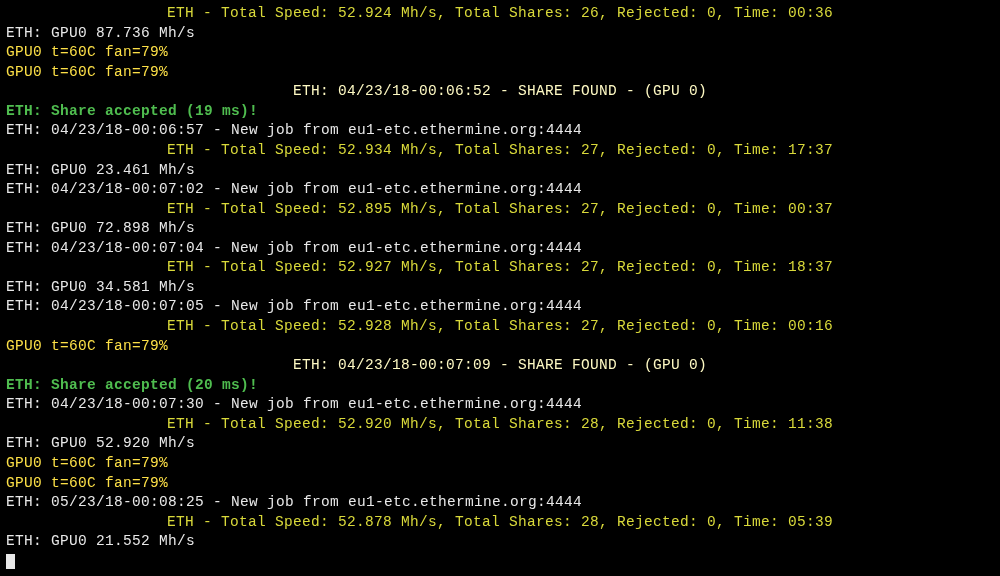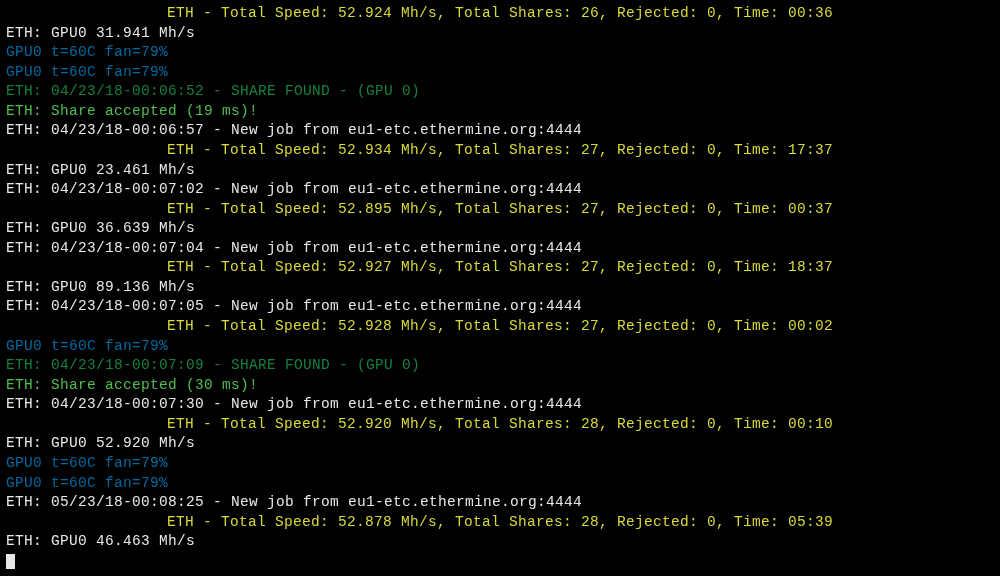--- a/index.html
+++ b/index.html
@@ -22,62 +22,64 @@
       white-space: pre;
     }
     .yellow {
       color: #d9d93a;
       text-align: center;
     }
     .white {
       color: #e8e8e8;
     }
     .cyan {
-      color: #0369a1;
+      color: #fde047;
     }
     .red {
-      color: #15803d;
+      color: #fef9c3;
+      text-align: center;
     }
     .green {
       color: #4fbd4f;
+      font-weight: bold;
     }
     .cursor {
       display: inline-block;
       width: 9px;
       height: 15px;
       background: #e8e8e8;
       vertical-align: text-bottom;
     }
   </style>
 </head>
 <body>
 
 <div id="terminal">
     <div class="line yellow">ETH - Total Speed: 52.924 Mh/s, Total Shares: 26, Rejected: 0, Time: 00:36</div>
-    <div class="line white">ETH: GPU0 31.941 Mh/s</div>
+    <div class="line white">ETH: GPU0 87.736 Mh/s</div>
     <div class="line cyan">GPU0 t=60C fan=79%</div>
     <div class="line cyan">GPU0 t=60C fan=79%</div>
     <div class="line red">ETH: 04/23/18-00:06:52 - SHARE FOUND - (GPU 0)</div>
     <div class="line green">ETH: Share accepted (19 ms)!</div>
     <div class="line white">ETH: 04/23/18-00:06:57 - New job from eu1-etc.ethermine.org:4444</div>
     <div class="line yellow">ETH - Total Speed: 52.934 Mh/s, Total Shares: 27, Rejected: 0, Time: 17:37</div>
     <div class="line white">ETH: GPU0 23.461 Mh/s</div>
     <div class="line white">ETH: 04/23/18-00:07:02 - New job from eu1-etc.ethermine.org:4444</div>
     <div class="line yellow">ETH - Total Speed: 52.895 Mh/s, Total Shares: 27, Rejected: 0, Time: 00:37</div>
-    <div class="line white">ETH: GPU0 36.639 Mh/s</div>
+    <div class="line white">ETH: GPU0 72.898 Mh/s</div>
     <div class="line white">ETH: 04/23/18-00:07:04 - New job from eu1-etc.ethermine.org:4444</div>
     <div class="line yellow">ETH - Total Speed: 52.927 Mh/s, Total Shares: 27, Rejected: 0, Time: 18:37</div>
-    <div class="line white">ETH: GPU0 89.136 Mh/s</div>
+    <div class="line white">ETH: GPU0 34.581 Mh/s</div>
     <div class="line white">ETH: 04/23/18-00:07:05 - New job from eu1-etc.ethermine.org:4444</div>
-    <div class="line yellow">ETH - Total Speed: 52.928 Mh/s, Total Shares: 27, Rejected: 0, Time: 00:02</div>
+    <div class="line yellow">ETH - Total Speed: 52.928 Mh/s, Total Shares: 27, Rejected: 0, Time: 00:16</div>
     <div class="line cyan">GPU0 t=60C fan=79%</div>
     <div class="line red">ETH: 04/23/18-00:07:09 - SHARE FOUND - (GPU 0)</div>
-    <div class="line green">ETH: Share accepted (30 ms)!</div>
+    <div class="line green">ETH: Share accepted (20 ms)!</div>
     <div class="line white">ETH: 04/23/18-00:07:30 - New job from eu1-etc.ethermine.org:4444</div>
-    <div class="line yellow">ETH - Total Speed: 52.920 Mh/s, Total Shares: 28, Rejected: 0, Time: 00:10</div>
+    <div class="line yellow">ETH - Total Speed: 52.920 Mh/s, Total Shares: 28, Rejected: 0, Time: 11:38</div>
     <div class="line white">ETH: GPU0 52.920 Mh/s</div>
     <div class="line cyan">GPU0 t=60C fan=79%</div>
     <div class="line cyan">GPU0 t=60C fan=79%</div>
     <div class="line white">ETH: 05/23/18-00:08:25 - New job from eu1-etc.ethermine.org:4444</div>
     <div class="line yellow">ETH - Total Speed: 52.878 Mh/s, Total Shares: 28, Rejected: 0, Time: 05:39</div>
-    <div class="line white">ETH: GPU0 46.463 Mh/s</div>
+    <div class="line white">ETH: GPU0 21.552 Mh/s</div>
     <div class="line"><span class="cursor"></span></div>
   </div>
 
 </body></html>

